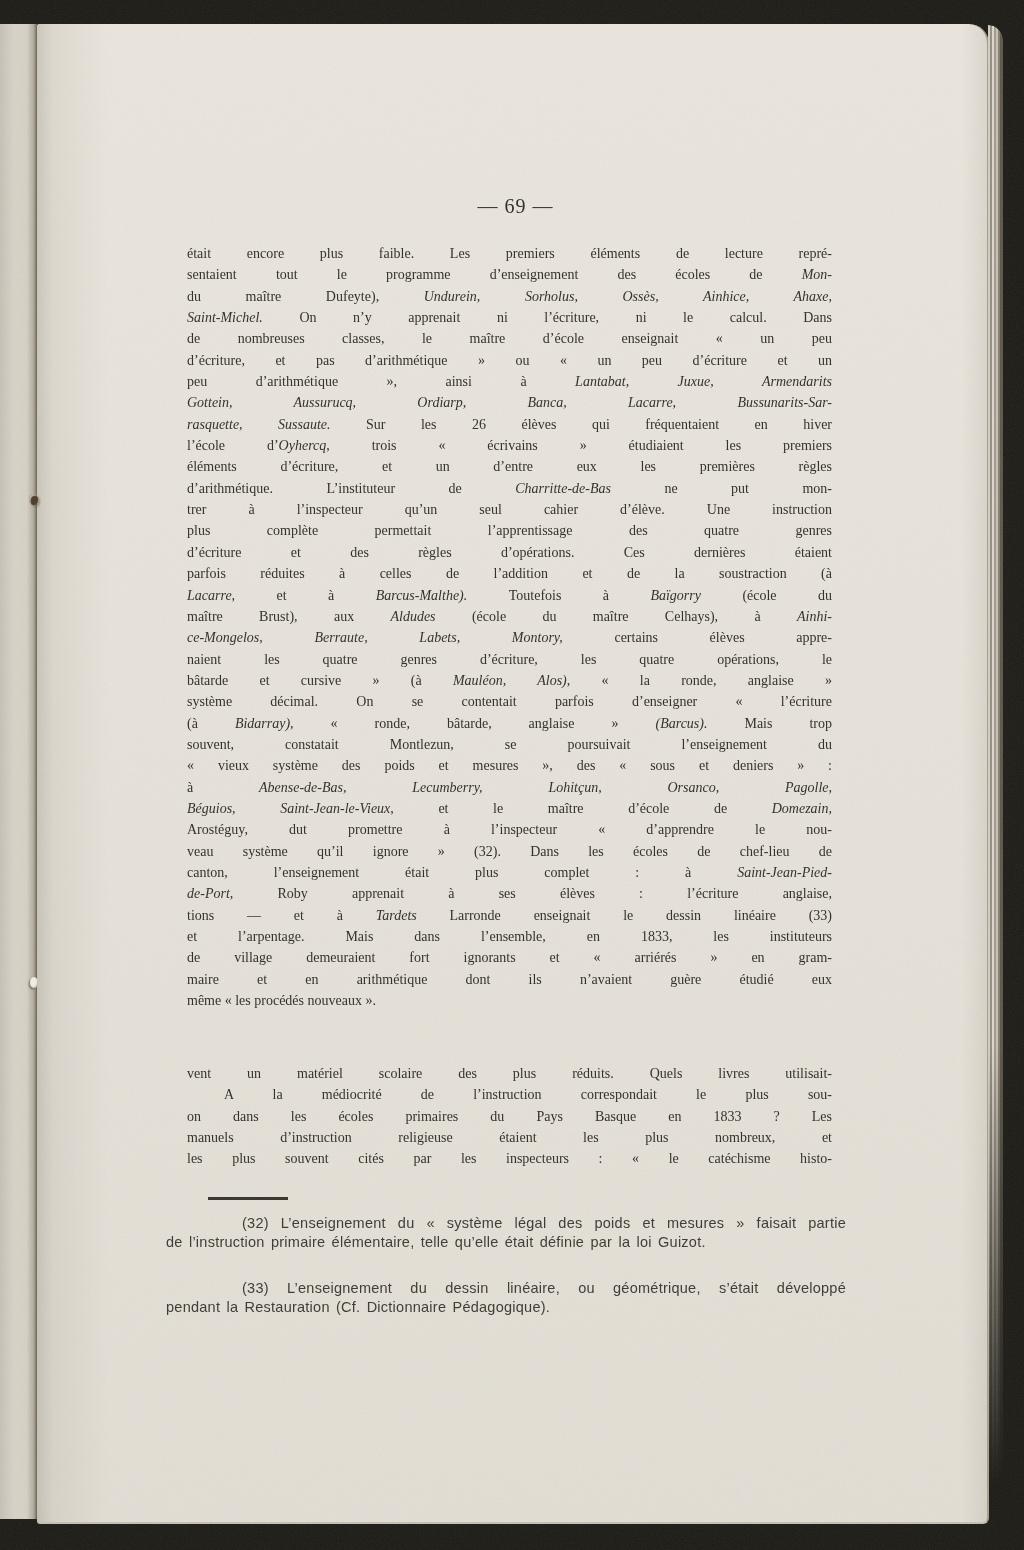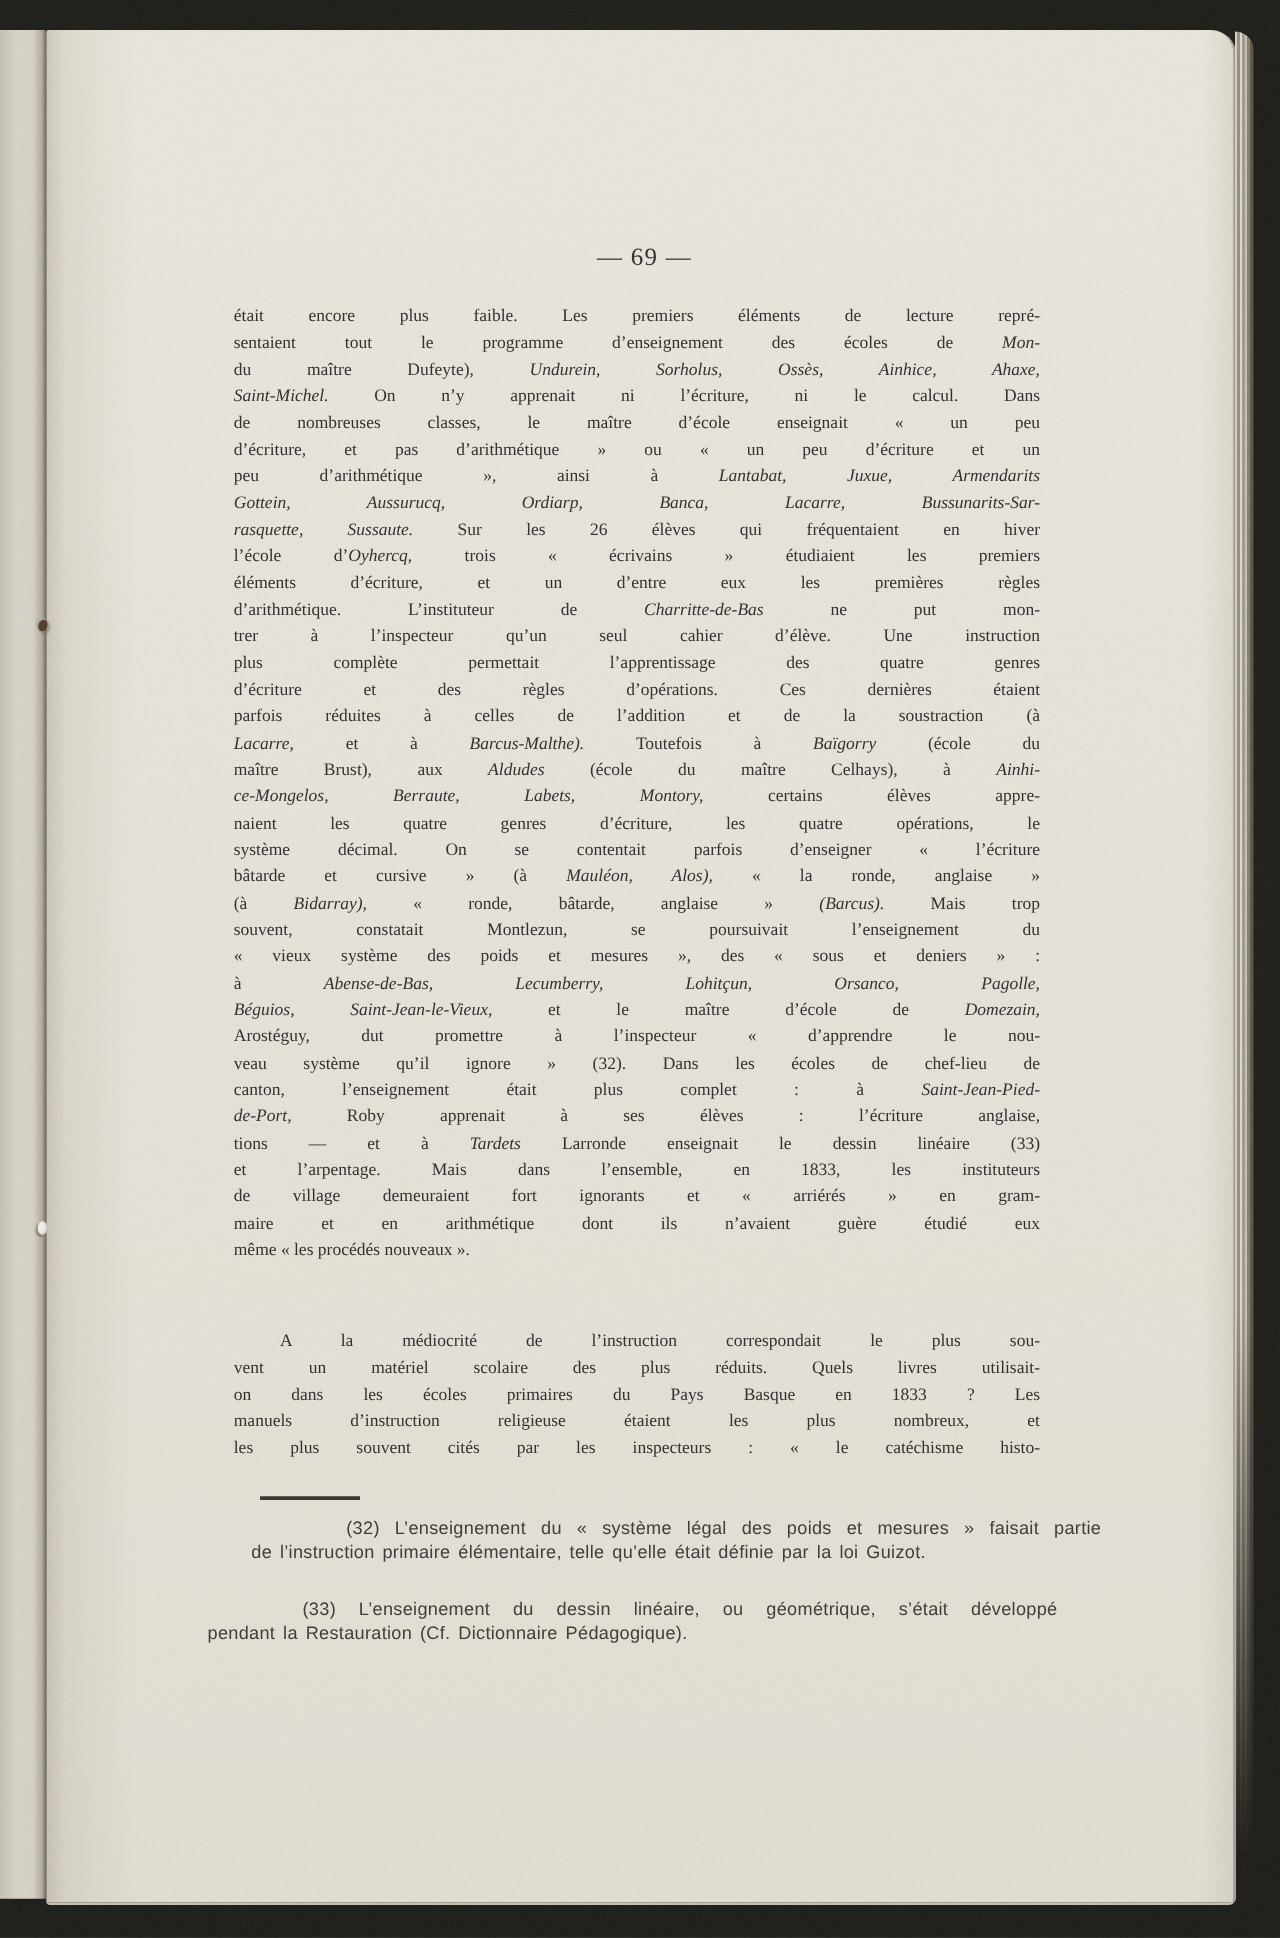--- a/index.html
+++ b/index.html
@@ -96,21 +96,21 @@
   .fn {
     position: absolute;
     left: 166px; width: 680px;
     color: #3a3832;
     font-family: "Liberation Sans", "DejaVu Sans", sans-serif;
     font-size: 14.5px;
     line-height: 19px;
     letter-spacing: .25px;
     word-spacing: 2px;
   }
-  .fn-32 { top: 1214px; margin-left: 35px; }
+  .fn-32 { top: 1214px; }
   .fn-33 { top: 1279px; }
   .fn .line.indent { padding-left: 76px; }
   .grain {
     position: absolute; inset: 0;
     pointer-events: none;
   }
 </style>
 </head>
 <body>
 
@@ -141,41 +141,41 @@
       <div class="line"><span>éléments d’écriture, et un d’entre eux les premières règles</span></div>
       <div class="line"><span>d’arithmétique. L’instituteur de </span><span class="it">Charritte-de-Bas</span><span> ne put mon-</span></div>
       <div class="line"><span>trer à l’inspecteur qu’un seul cahier d’élève. Une instruction</span></div>
       <div class="line"><span>plus complète permettait l’apprentissage des quatre genres</span></div>
       <div class="line"><span>d’écriture et des règles d’opérations. Ces dernières étaient</span></div>
       <div class="line"><span>parfois réduites à celles de l’addition et de la soustraction (à</span></div>
       <div class="line"><span class="it">Lacarre, </span><span>et à </span><span class="it">Barcus-Malthe). </span><span>Toutefois à </span><span class="it">Baïgorry </span><span>(école du</span></div>
       <div class="line"><span>maître Brust), aux </span><span class="it">Aldudes </span><span>(école du maître Celhays), à </span><span class="it">Ainhi-</span></div>
       <div class="line"><span class="it">ce-Mongelos, Berraute, Labets, Montory, </span><span>certains élèves appre-</span></div>
       <div class="line"><span>naient les quatre genres d’écriture, les quatre opérations, le</span></div>
+      <div class="line"><span>bâtarde et cursive » (à </span><span class="it">Mauléon, Alos),</span><span> « la ronde, anglaise »</span></div>
       <div class="line"><span>système décimal. On se contentait parfois d’enseigner « l’écriture</span></div>
-      <div class="line"><span>bâtarde et cursive » (à </span><span class="it">Mauléon, Alos),</span><span> « la ronde, anglaise »</span></div>
       <div class="line"><span>(à </span><span class="it">Bidarray),</span><span> « ronde, bâtarde, anglaise » </span><span class="it">(Barcus).</span><span> Mais trop</span></div>
       <div class="line"><span>souvent, constatait Montlezun, se poursuivait l’enseignement du</span></div>
       <div class="line"><span>« vieux système des poids et mesures », des « sous et deniers » :</span></div>
       <div class="line"><span>à </span><span class="it">Abense-de-Bas, Lecumberry, Lohitçun, Orsanco, Pagolle,</span></div>
       <div class="line"><span class="it">Béguios, Saint-Jean-le-Vieux, </span><span>et le maître d’école de </span><span class="it">Domezain,</span></div>
       <div class="line"><span>Arostéguy, dut promettre à l’inspecteur « d’apprendre le nou-</span></div>
       <div class="line"><span>veau système qu’il ignore » (32). Dans les écoles de chef-lieu de</span></div>
       <div class="line"><span>canton, l’enseignement était plus complet : à </span><span class="it">Saint-Jean-Pied-</span></div>
       <div class="line"><span class="it">de-Port, </span><span>Roby apprenait à ses élèves : l’écriture anglaise,</span></div>
       <div class="line"><span>tions — et à </span><span class="it">Tardets</span><span> Larronde enseignait le dessin linéaire (33)</span></div>
       <div class="line"><span>et l’arpentage. Mais dans l’ensemble, en 1833, les instituteurs</span></div>
       <div class="line"><span>de village demeuraient fort ignorants et « arriérés » en gram-</span></div>
       <div class="line"><span>maire et en arithmétique dont ils n’avaient guère étudié eux</span></div>
       <div class="line last"><span>même « les procédés nouveaux ».</span></div>
     </div>
 
   <div class="textcol body2">
+      <div class="line"><span>vent un matériel scolaire des plus réduits. Quels livres utilisait-</span></div>
       <div class="line indent"><span>A la médiocrité de l’instruction correspondait le plus sou-</span></div>
-      <div class="line"><span>vent un matériel scolaire des plus réduits. Quels livres utilisait-</span></div>
       <div class="line"><span>on dans les écoles primaires du Pays Basque en 1833 ? Les</span></div>
       <div class="line"><span>manuels d’instruction religieuse étaient les plus nombreux, et</span></div>
       <div class="line"><span>les plus souvent cités par les inspecteurs : « le catéchisme histo-</span></div>
     </div>
 
   <div class="rule"></div>
 
   <div class="fn fn-32">
       <div class="line indent"><span>(32) L’enseignement du « système légal des poids et mesures » faisait partie</span></div>
       <div class="line last"><span>de l’instruction primaire élémentaire, telle qu’elle était définie par la loi Guizot.</span></div>

